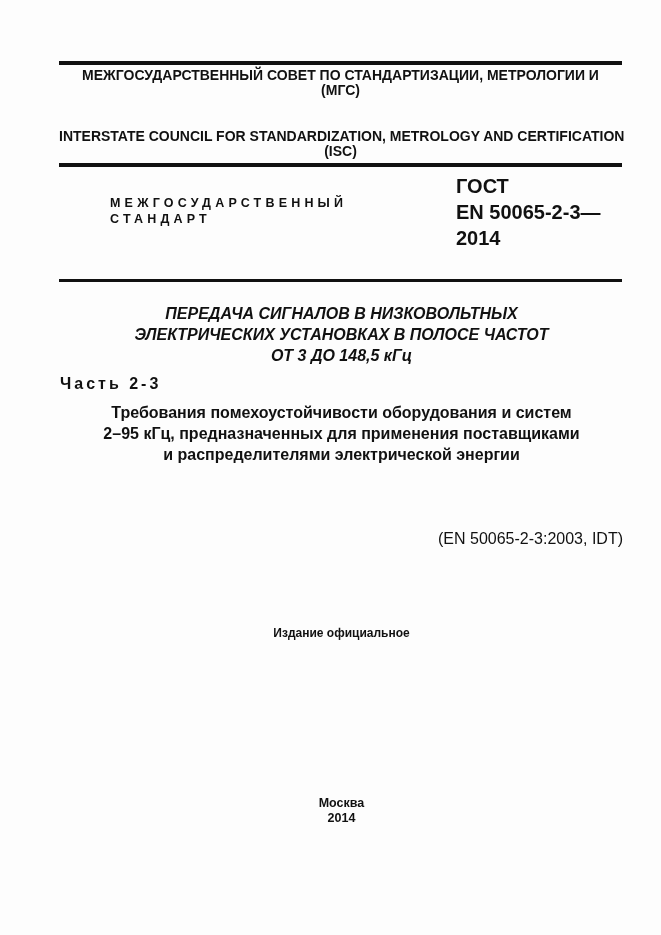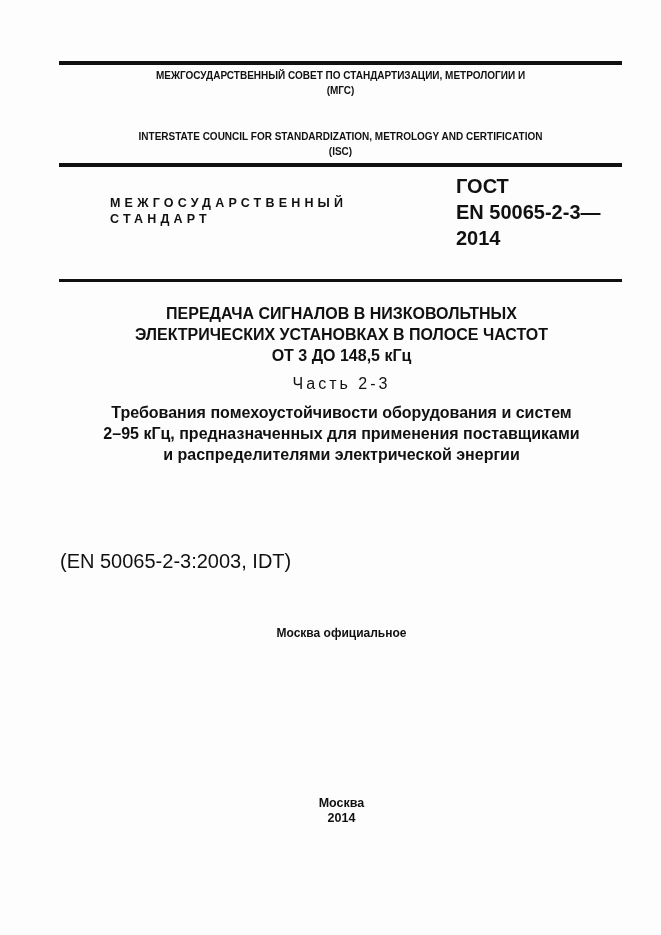--- a/index.html
+++ b/index.html
@@ -24,21 +24,21 @@
     .rule-top { top: 61px; height: 4px; }
     .rule-mid { top: 163px; height: 4px; }
     .rule-bottom { top: 279px; height: 3px; }
 
     .council {
       position: absolute;
       left: 59px;
       width: 563px;
       text-align: center;
       font-weight: bold;
-      font-size: 10px;
+      font-size: 14px;
       line-height: 15px;
       letter-spacing: 0px;
     }
     .council-ru { top: 68px; }
     .council-en { top: 129px; }
     .council .line { display: block; white-space: nowrap; }
 
     .std-kind {
       position: absolute;
       left: 110px;
@@ -64,29 +64,29 @@
     .title {
       position: absolute;
       left: 60px;
       width: 563px;
       top: 303px;
       text-align: center;
       font-weight: bold;
       font-size: 16px;
       line-height: 21px;
     }
-    .title .line { display: block; white-space: nowrap; }
+    .title .line { display: block; white-space: nowrap; font-style: italic; }
 
     .part {
       position: absolute;
       left: 60px;
       width: 563px;
       top: 374px;
-      text-align: center;
-      font-weight: normal;
+      text-align: left;
+      font-weight: bold;
       font-size: 16px;
       line-height: 20px;
       letter-spacing: 3px;
     }
 
     .subtitle {
       position: absolute;
       left: 60px;
       width: 563px;
       top: 402px;
@@ -94,23 +94,23 @@
       font-weight: bold;
       font-size: 16px;
       line-height: 21px;
     }
     .subtitle .line { display: block; white-space: nowrap; }
 
     .equiv {
       position: absolute;
       left: 60px;
       width: 563px;
-      top: 552px;
-      text-align: left;
-      font-size: 20px;
+      top: 530px;
+      text-align: right;
+      font-size: 16px;
       line-height: 18px;
     }
 
     .edition {
       position: absolute;
       left: 60px;
       width: 563px;
       top: 626px;
       text-align: center;
       font-weight: bold;
@@ -169,18 +169,18 @@
 <div class="part">Часть 2-3</div>
 
 <div class="subtitle">
   <span class="line">Требования помехоустойчивости оборудования и систем</span>
   <span class="line">2–95 кГц, предназначенных для применения поставщиками</span>
   <span class="line">и распределителями электрической энергии</span>
 </div>
 
 <div class="equiv">(EN 50065-2-3:2003, IDT)</div>
 
-<div class="edition">Москва официальное</div>
+<div class="edition">Издание официальное</div>
 
 <div class="imprint">
   <span class="line">Москва</span>
   <span class="line">2014</span>
 </div>
 
 </body></html>

